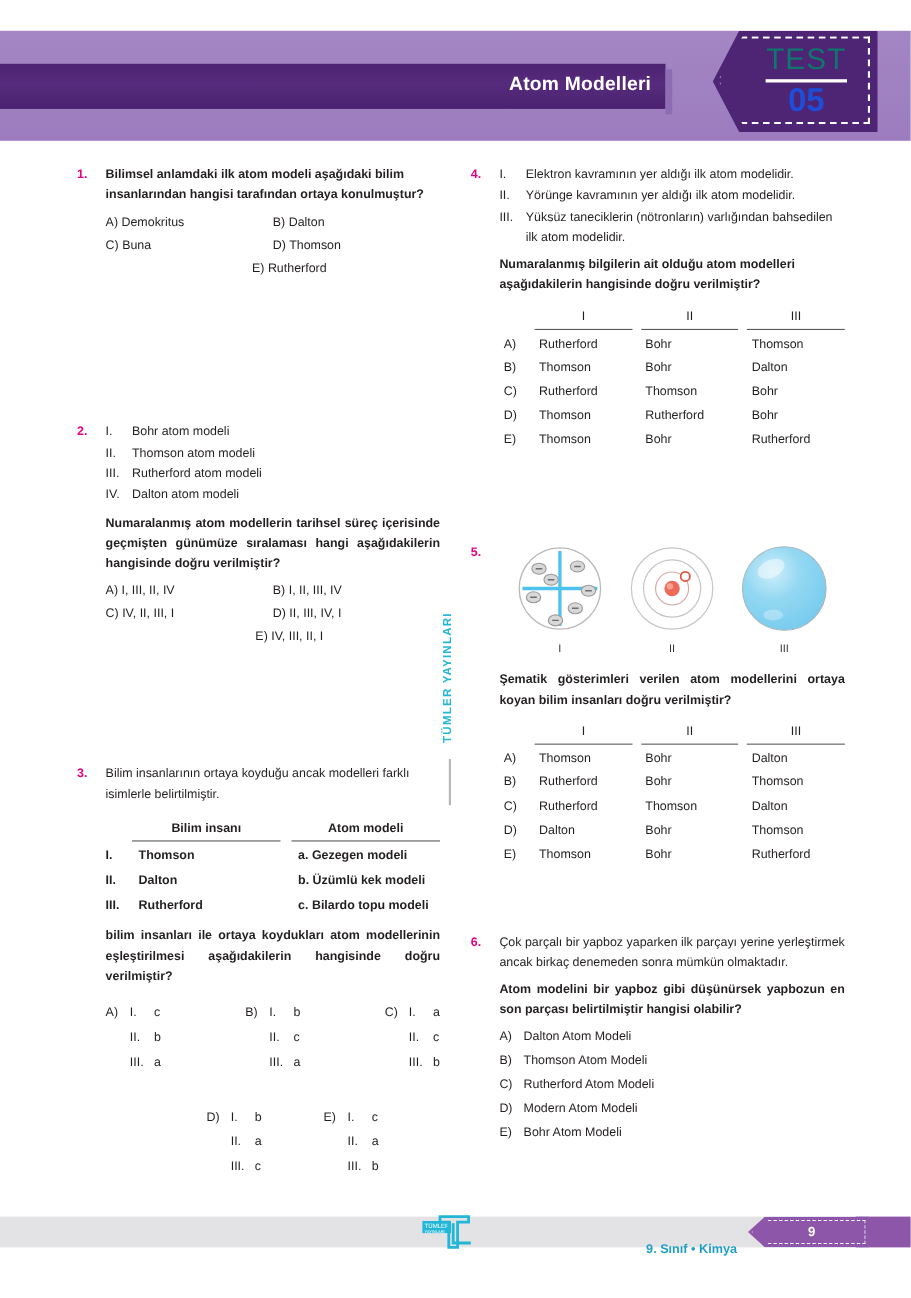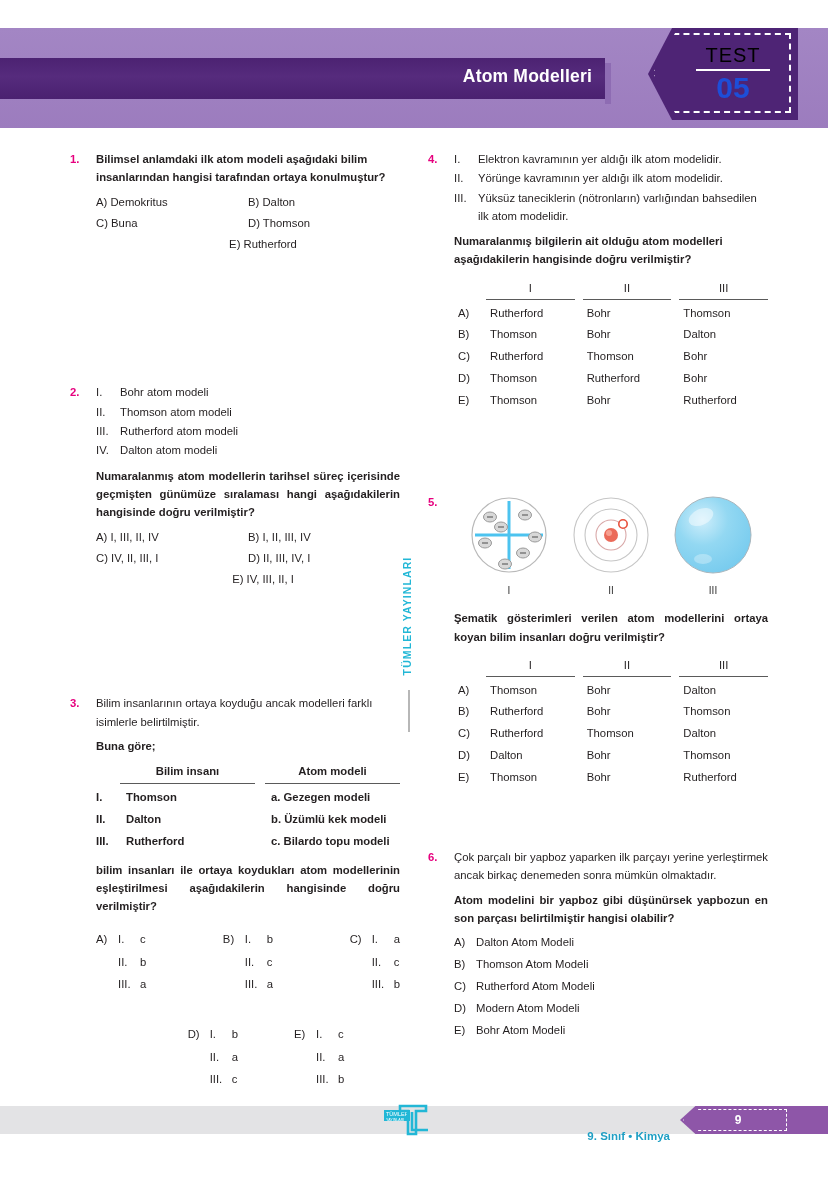--- a/index.html
+++ b/index.html
@@ -78,22 +78,22 @@
   .test-badge-inner {
     position: absolute;
     top: 0; left: 26px;
     width: 118px; height: 92px;
     display: flex;
     flex-direction: column;
     align-items: center;
     justify-content: center;
   }
   .test-word {
-    font-size: 20px;
-    color: #000000;
+    font-size: 27px;
+    color: #0f766e;
     letter-spacing: 1px;
     line-height: 1;
     padding-bottom: 2px;
     font-family: "Liberation Sans", sans-serif;
   }
   .test-rule {
     width: 74px;
     height: 2.5px;
     background: #ffffff;
     margin: 2px 0 1px 0;
@@ -434,21 +434,20 @@
       <div class="opt-center">E) IV, III, II, I</div>
     </div>
   </div>
 
   <div style="height:88px"></div>
 
   <div class="q">
     <div class="qnum">3.</div>
     <p class="stem">Bilim insanlarının ortaya koyduğu ancak modelleri farklı isimlerle belirtilmiştir.</p>
     <div class="spacer-6"></div>
-    <p class="stem bold">Buna göre;</p>
 
     <div class="matchtable">
       <div class="mt-head">
         <div class="mt-rn"></div>
         <div class="mt-col">Bilim insanı</div>
         <div class="mt-col">Atom modeli</div>
       </div>
       <div class="mt-row">
         <div class="mt-rn">I.</div>
         <div class="mt-col">Thomson</div>

